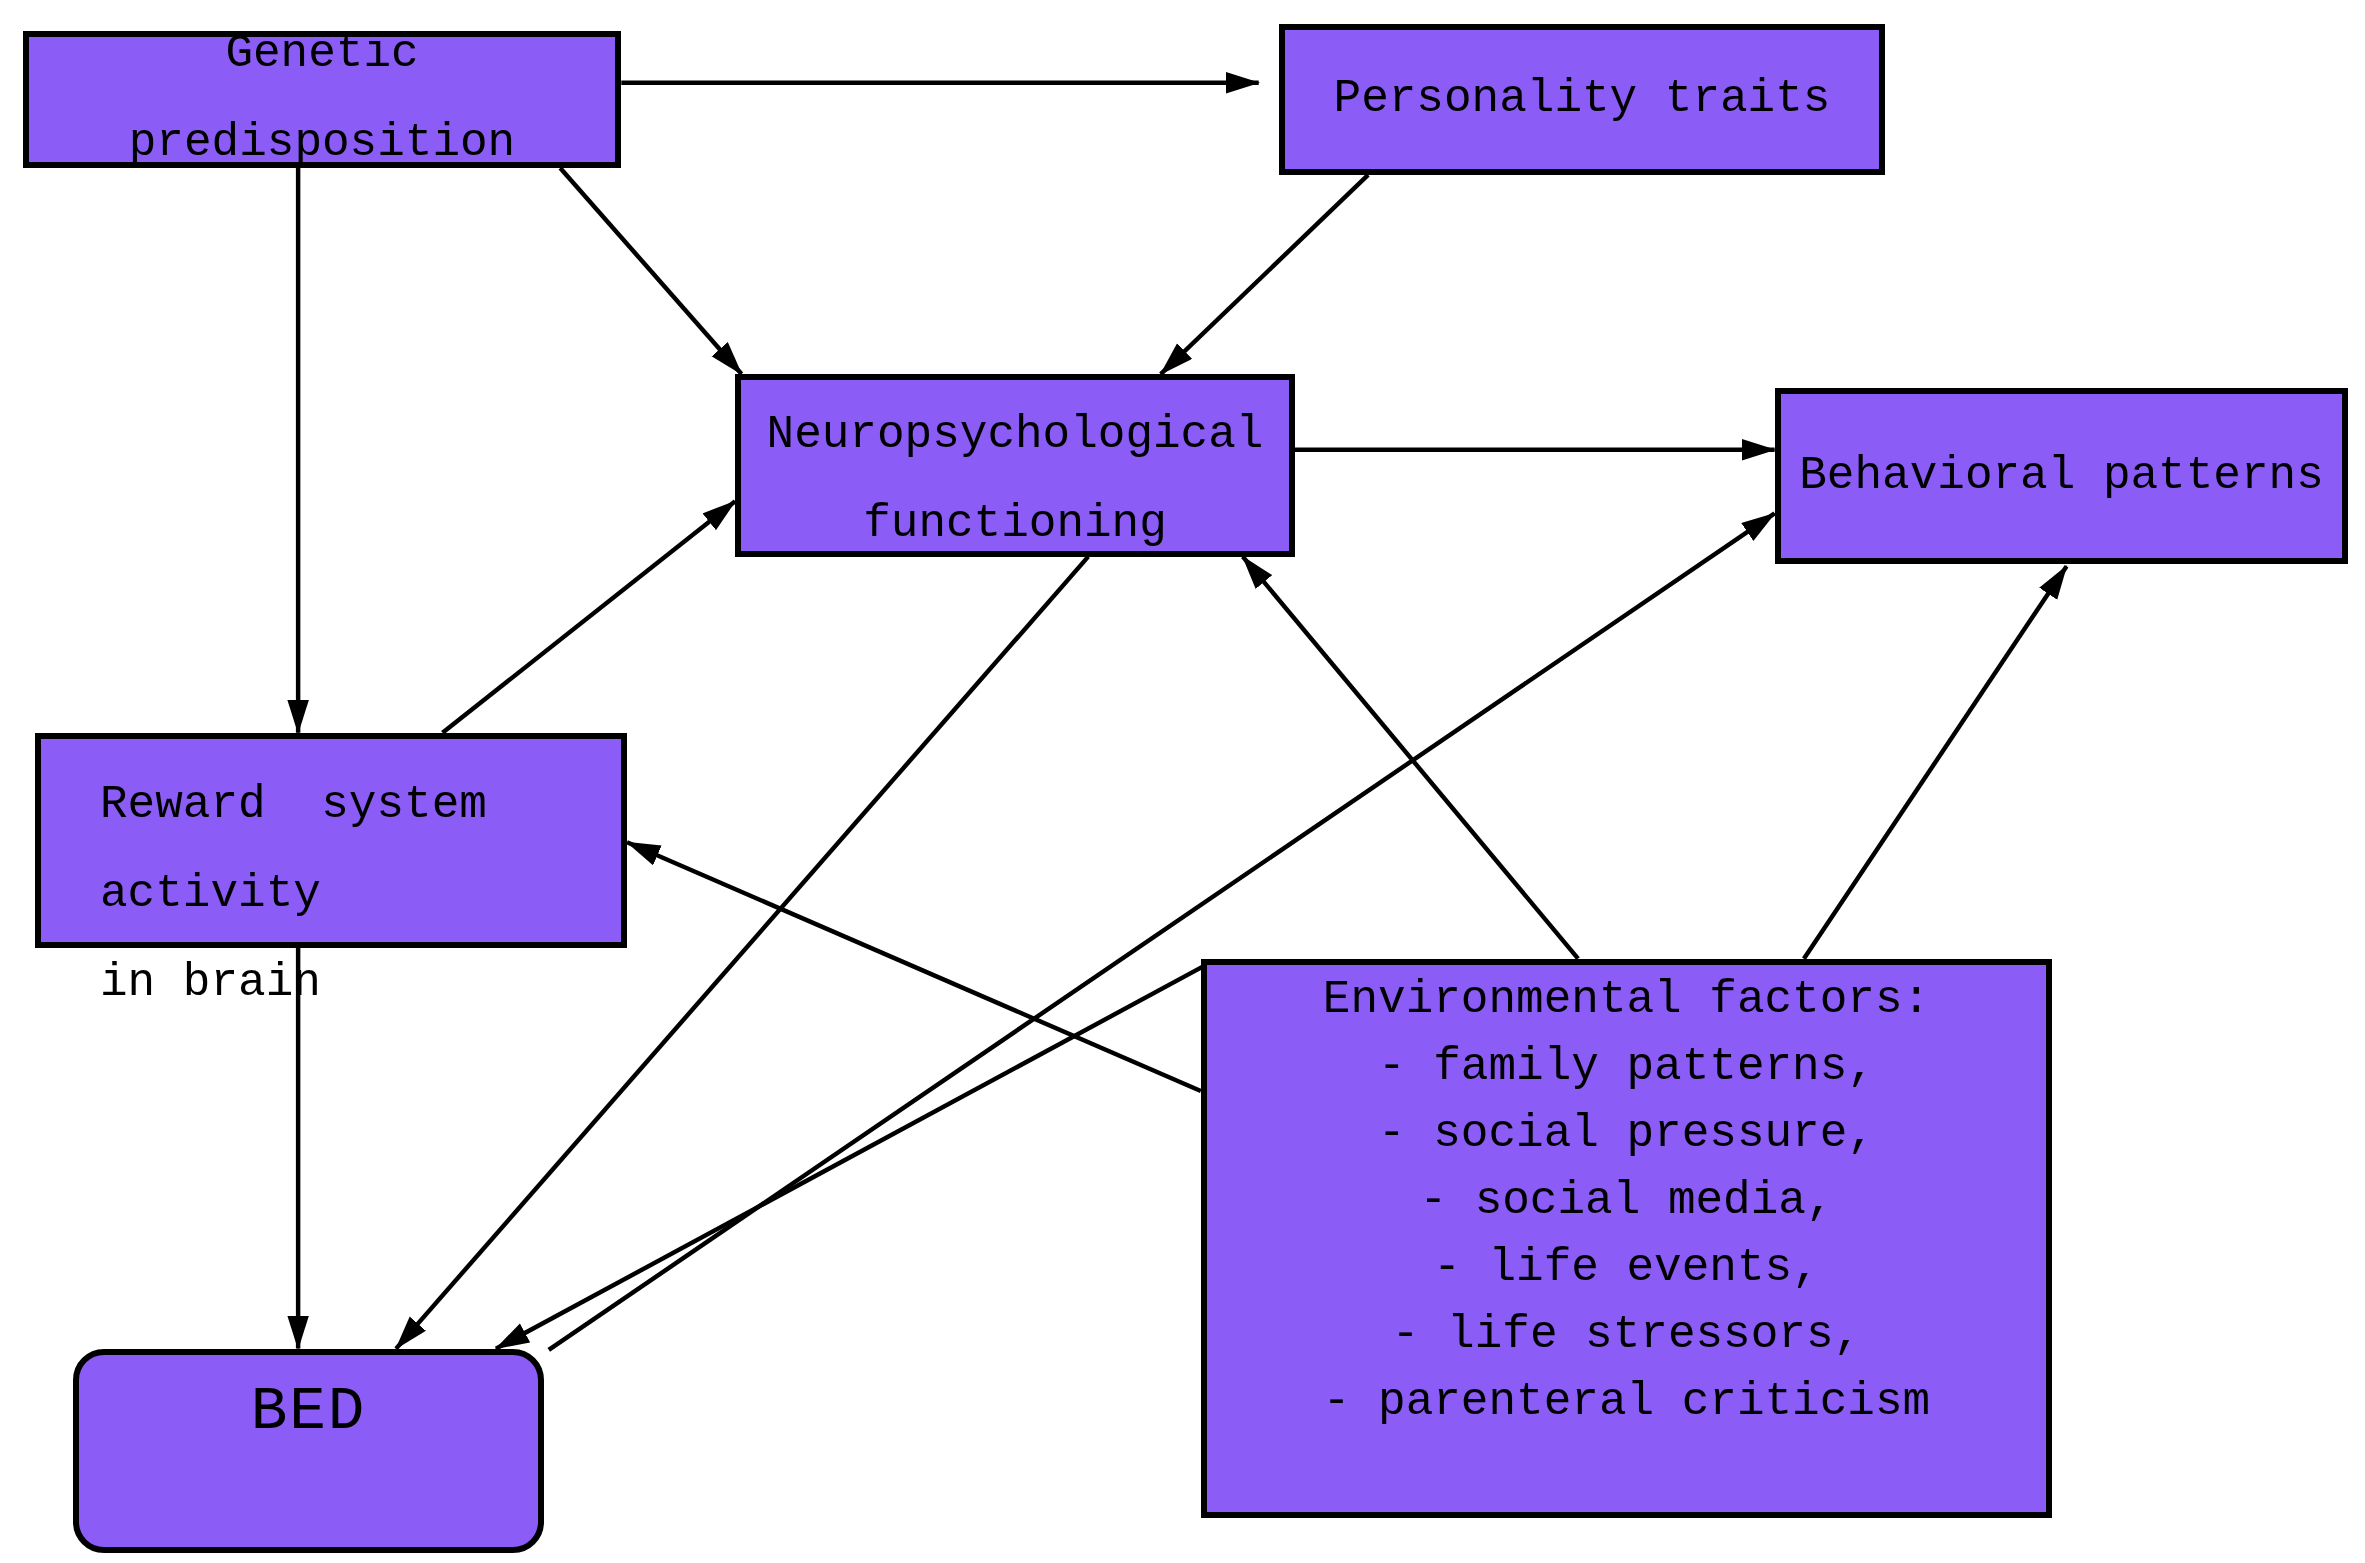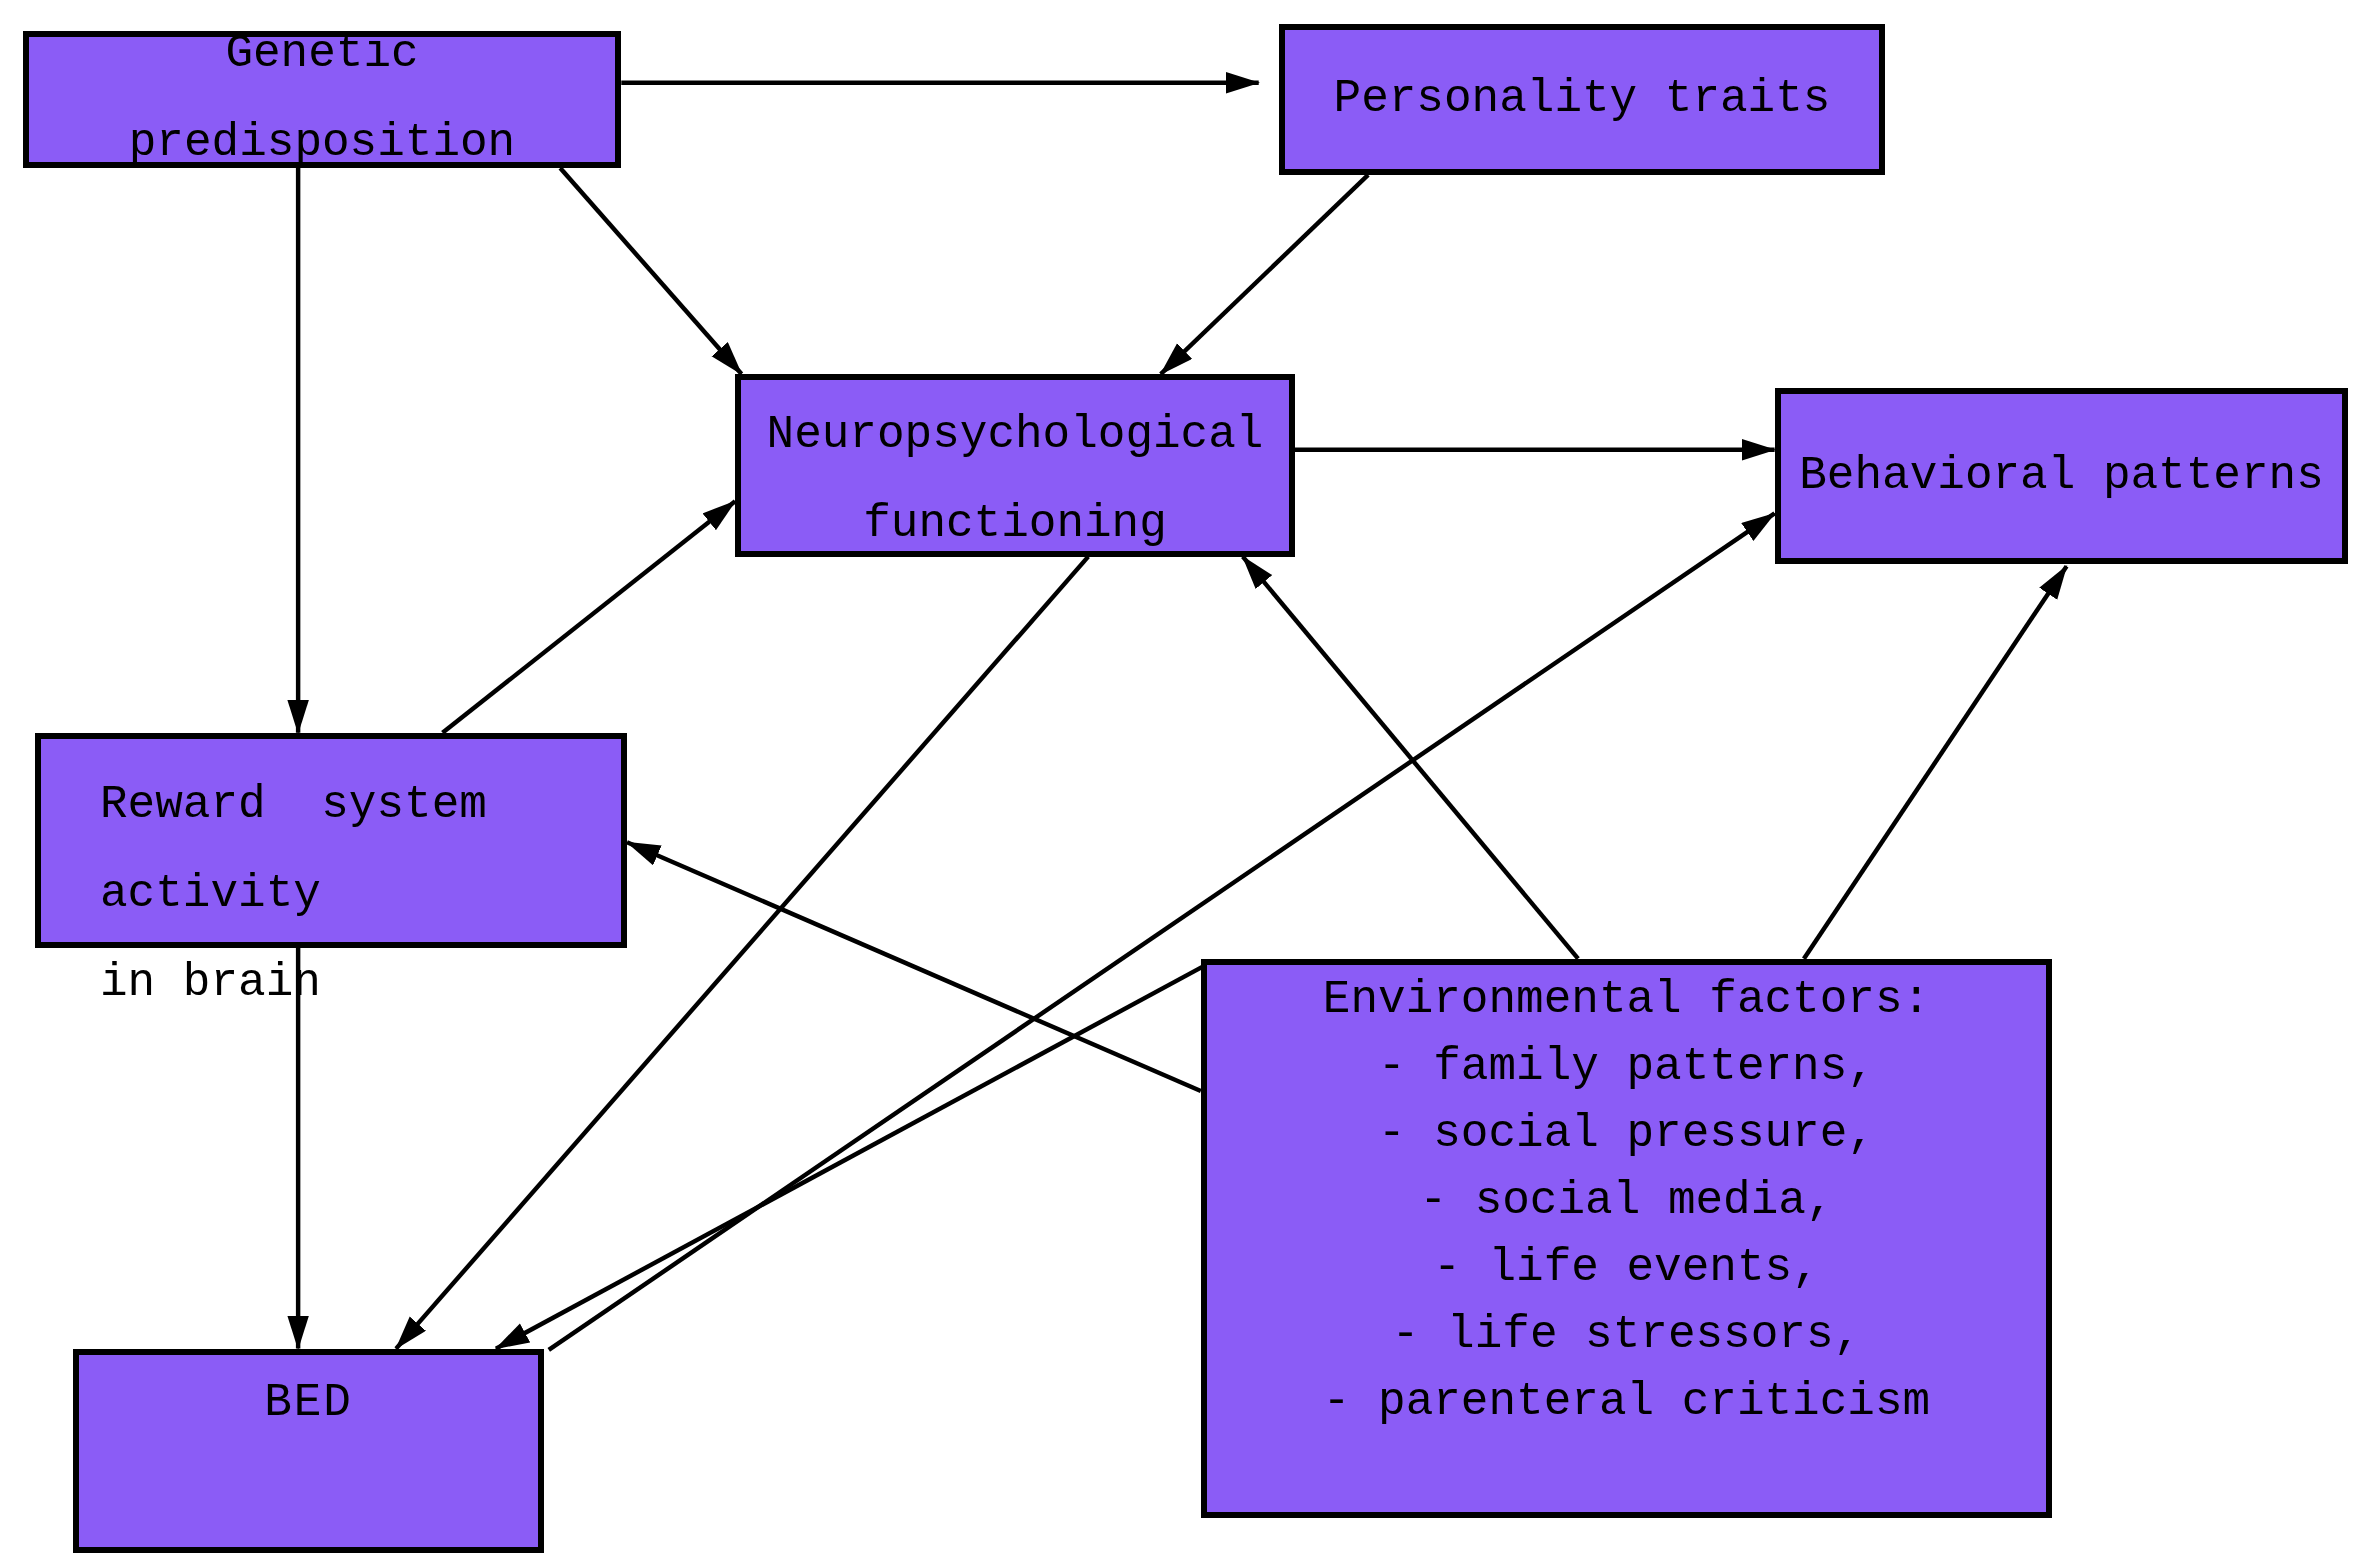--- a/index.html
+++ b/index.html
@@ -54,24 +54,25 @@
     padding-top: 11px;
   }
   #node-reward {
     text-align: left;
     padding: 21.6px 0 0 59px;
   }
   #node-reward .tl.wide {
     word-spacing: 28px;
   }
   #node-bed {
-    font-size: 46px;
+    font-size: 61px;
     line-height: 95px;
-    padding-top: 1px;
+    padding-top: 9px;
     letter-spacing: 1.9px;
+    border-radius: 31px;
   }
   #node-environment {
     line-height: 67px;
     padding-top: 2px;
   }
 </style>
 </head>
 <body>
 
 <div class="stage">

